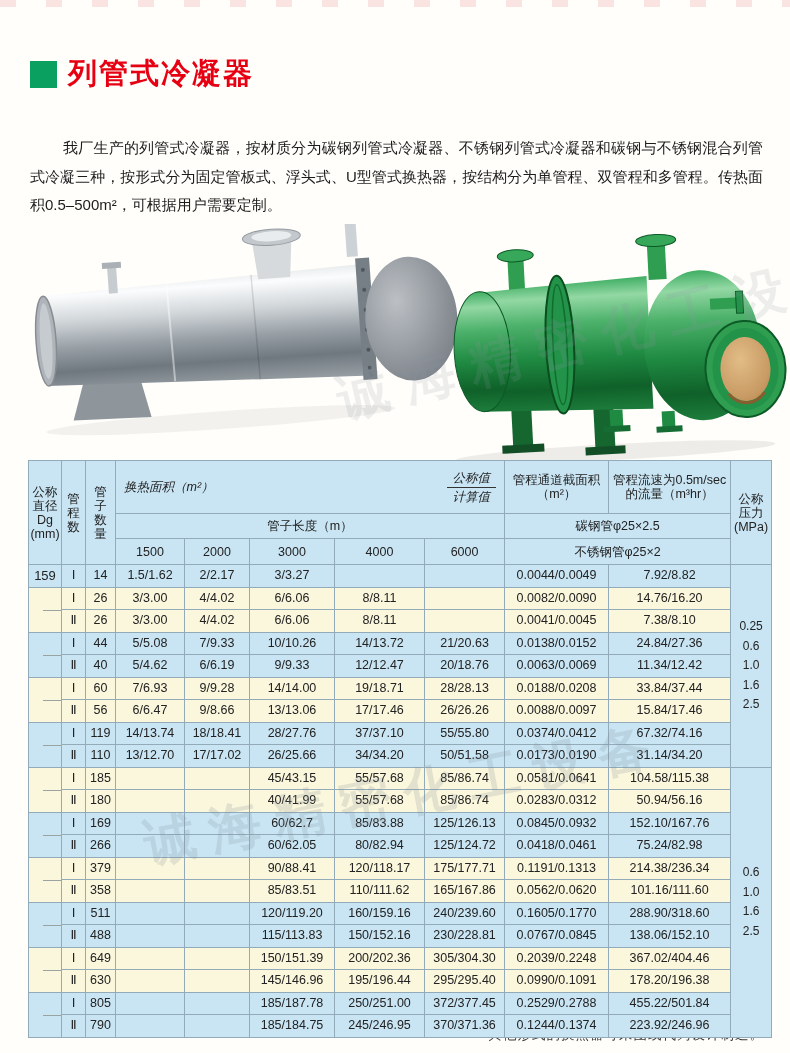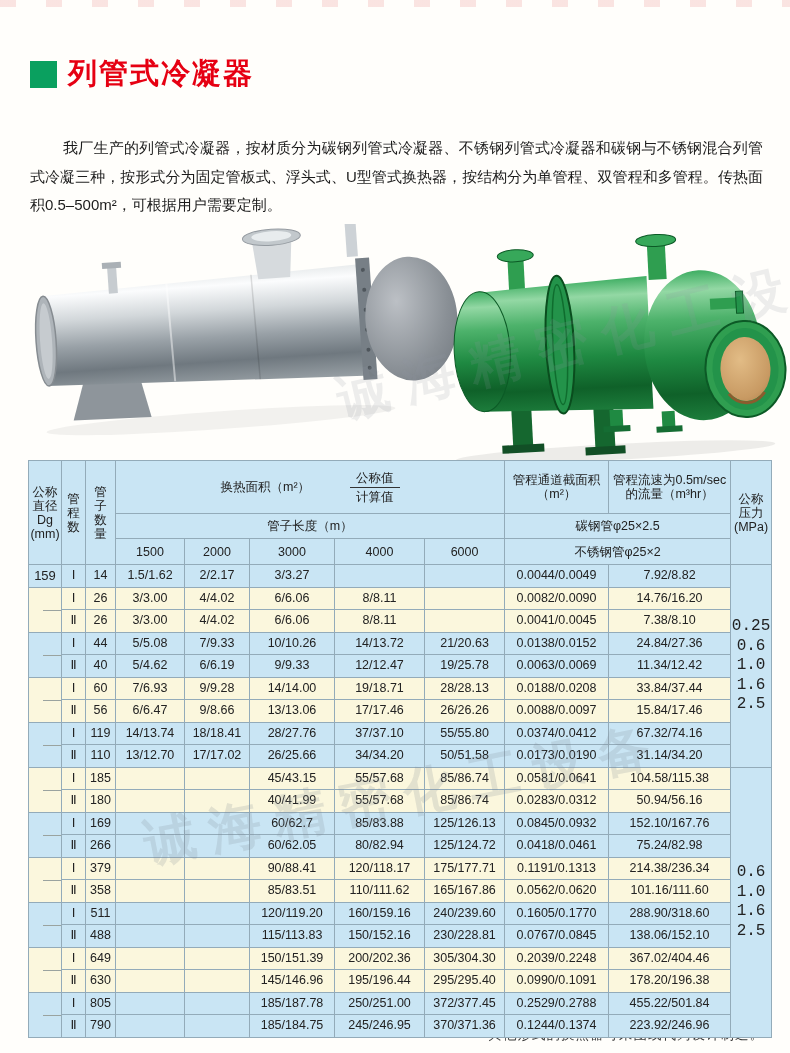--- a/index.html
+++ b/index.html
@@ -21,35 +21,35 @@
   .wm{position:absolute;white-space:nowrap;font-weight:bold;pointer-events:none;z-index:6;}
   .wm-photos{top:300px;left:330px;font-size:52px;letter-spacing:16px;color:rgba(140,150,160,.16);transform:rotate(-14deg);}
   .wm-table{top:760px;left:140px;font-size:52px;letter-spacing:14px;color:rgba(130,142,152,.20);transform:rotate(-11deg);}
   
   .spec-table{position:absolute;top:460px;left:28px;width:743px;border-collapse:collapse;table-layout:fixed;z-index:2;}
   .spec-table td{border:1px solid #93abb9;text-align:center;padding:0;font-size:12.5px;color:#222;overflow:hidden;}
   .spec-table thead td{background:#c9e5f4;line-height:14px;}
   tr.h1 td{height:52px;} tr.h2 td{height:24px;} tr.h3 td{height:25px;}
   .vstack span{display:block;line-height:14px;}
   .heat-cell{vertical-align:middle;}
-  .heat-flex{display:flex;align-items:center;justify-content:center;padding:0 8px;}
+  .heat-flex{display:flex;align-items:center;justify-content:space-between;padding:0 8px;font-style:italic;}
   .frac{display:inline-flex;flex-direction:column;align-items:center;line-height:16px;margin-left:40px;}
   .frac .top{border-bottom:1px solid #333;padding:0 6px 1px 6px;}
   .frac .bot{padding-top:1px;}
   tbody tr{height:21.5px;}
   tbody td{line-height:21.5px;}
   .tone-blue td{background:#c9e5f4;}
   .tone-cream td{background:#fbf7dd;}
   tr.sub.tone-blue td{border-top-color:rgba(255,255,255,.95);}
   tr.sub.tone-cream td{border-top-color:#c4bfa8;}
   td.dg{font-size:13px;}
   td.dg2{position:relative;padding-left:38px;}
   td.dg2::after{content:"";position:absolute;right:0;top:50%;width:55%;border-top:1px solid #9aa39f;}
   td.pressure-cell{background:#c9e5f4 !important;vertical-align:middle;}
-  td.pressure-cell div{line-height:19.5px;font-size:16px;font-family:Liberation Mono, monospace;}
+  td.pressure-cell div{line-height:19.5px;font-size:12px;}
   
   .footer-note{position:absolute;top:1026px;right:26px;font-size:13.5px;color:#3a3a3a;letter-spacing:1px;}
 </style>
 </head>
 <body>
 
 <div class="page">
 
   <div class="top-strip"></div>
 
@@ -271,21 +271,21 @@
           <td>0.0138/0.0152</td>
           <td>24.84/27.36</td>
         </tr>
         <tr class="tone-blue sub">
           <td>Ⅱ</td>
           <td>40</td>
           <td>5/4.62</td>
           <td>6/6.19</td>
           <td>9/9.33</td>
           <td>12/12.47</td>
-          <td>19/25.78</td>
+          <td>20/18.76</td>
           <td>0.0063/0.0069</td>
           <td>11.34/12.42</td>
         </tr>
         <tr class="tone-cream group-start">
           <td rowspan="2" class="dg dg2">325</td>
           <td>Ⅰ</td>
           <td>60</td>
           <td>7/6.93</td>
           <td>9/9.28</td>
           <td>14/14.00</td>

